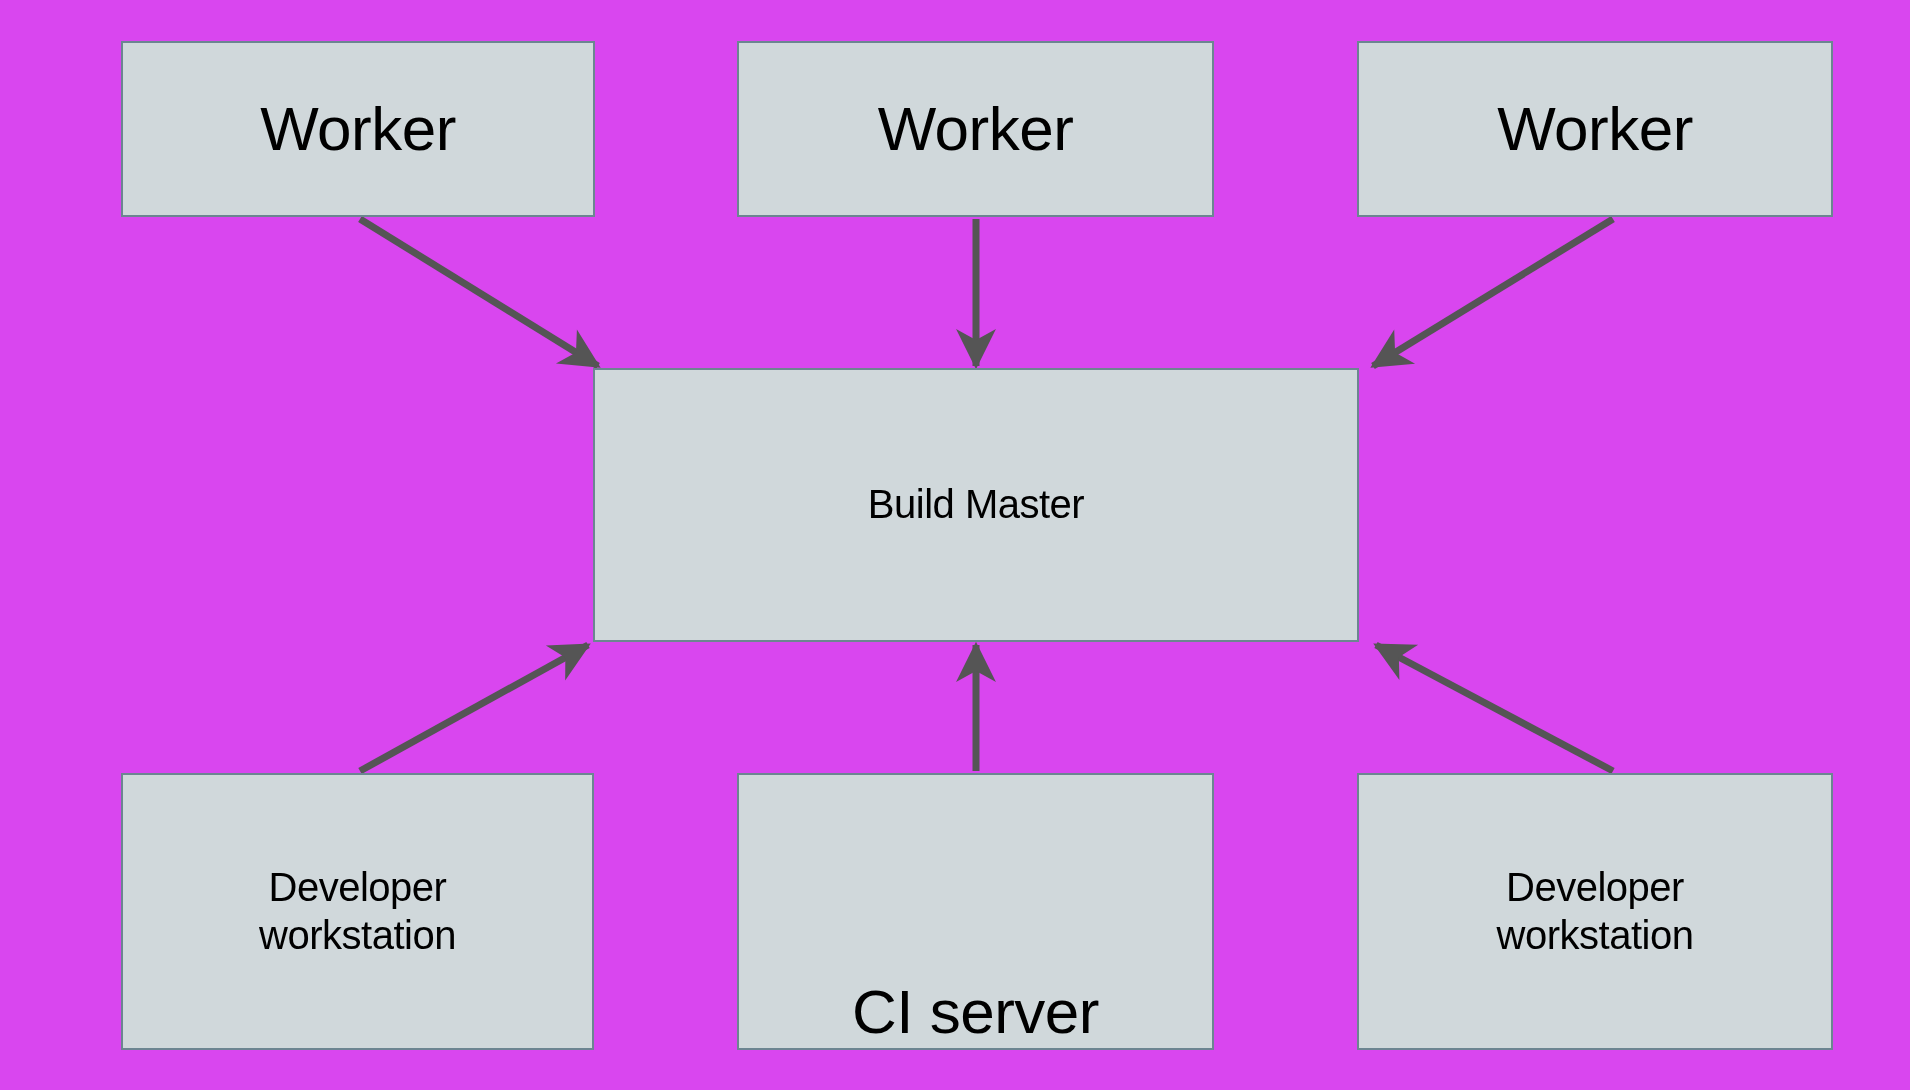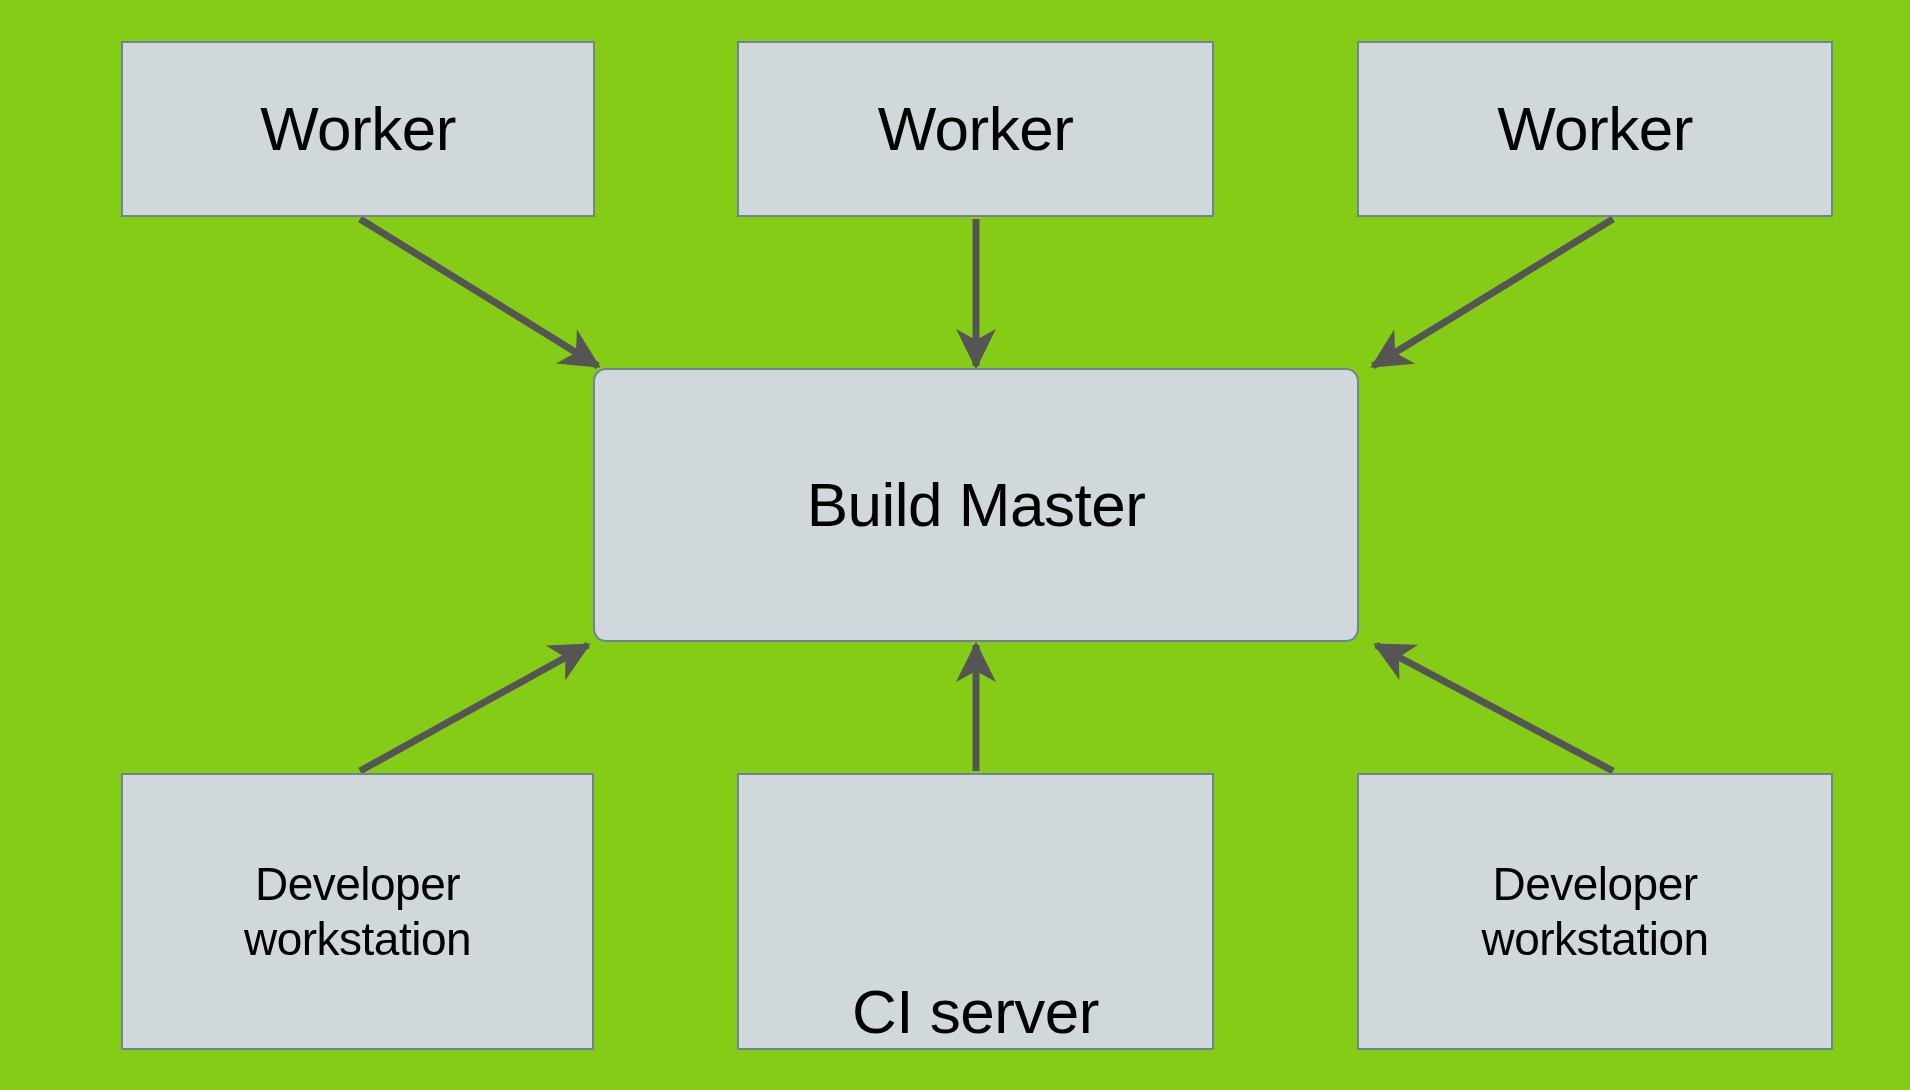--- a/index.html
+++ b/index.html
@@ -8,21 +8,21 @@
     padding: 0;
     background: #ffffff;
   }
   body {
     font-family: "Liberation Sans", sans-serif;
   }
   #canvas {
     position: relative;
     width: 1910px;
     height: 1090px;
-    background: #84cc16;
+    background: #d946ef;
     overflow: hidden;
   }
   #edge-layer {
     position: absolute;
     left: 0;
     top: 0;
     width: 1910px;
     height: 1090px;
     pointer-events: none;
   }
@@ -36,23 +36,23 @@
     justify-content: center;
     text-align: center;
     color: #000000;
     font-family: "Liberation Sans", sans-serif;
     font-weight: 400;
     letter-spacing: -0.5px;
     line-height: 1.18;
     white-space: pre-line;
   }
   .node-worker      { font-size: 62px; }
-  .node-master      { font-size: 62px; border-radius: 13px; }
+  .node-master      { font-size: 40px; }
   .node-ci          { font-size: 62px; align-items: flex-end; }
-  .node-workstation { font-size: 46px; }
+  .node-workstation { font-size: 40px; }
 </style>
 </head>
 <body>
 
 <div id="canvas">
 
   <svg id="edge-layer" viewBox="0 0 1910 1090" width="1910" height="1090" xmlns="http://www.w3.org/2000/svg">
     <defs>
       <marker id="arrowhead" markerWidth="6.2" markerHeight="6.2" refX="5.55" refY="3.1" orient="auto" markerUnits="strokeWidth">
         <path d="M 0.25 0.25 L 6.0 3.1 L 0.25 5.95 L 1.85 3.1 Z" fill="#555555"></path>

